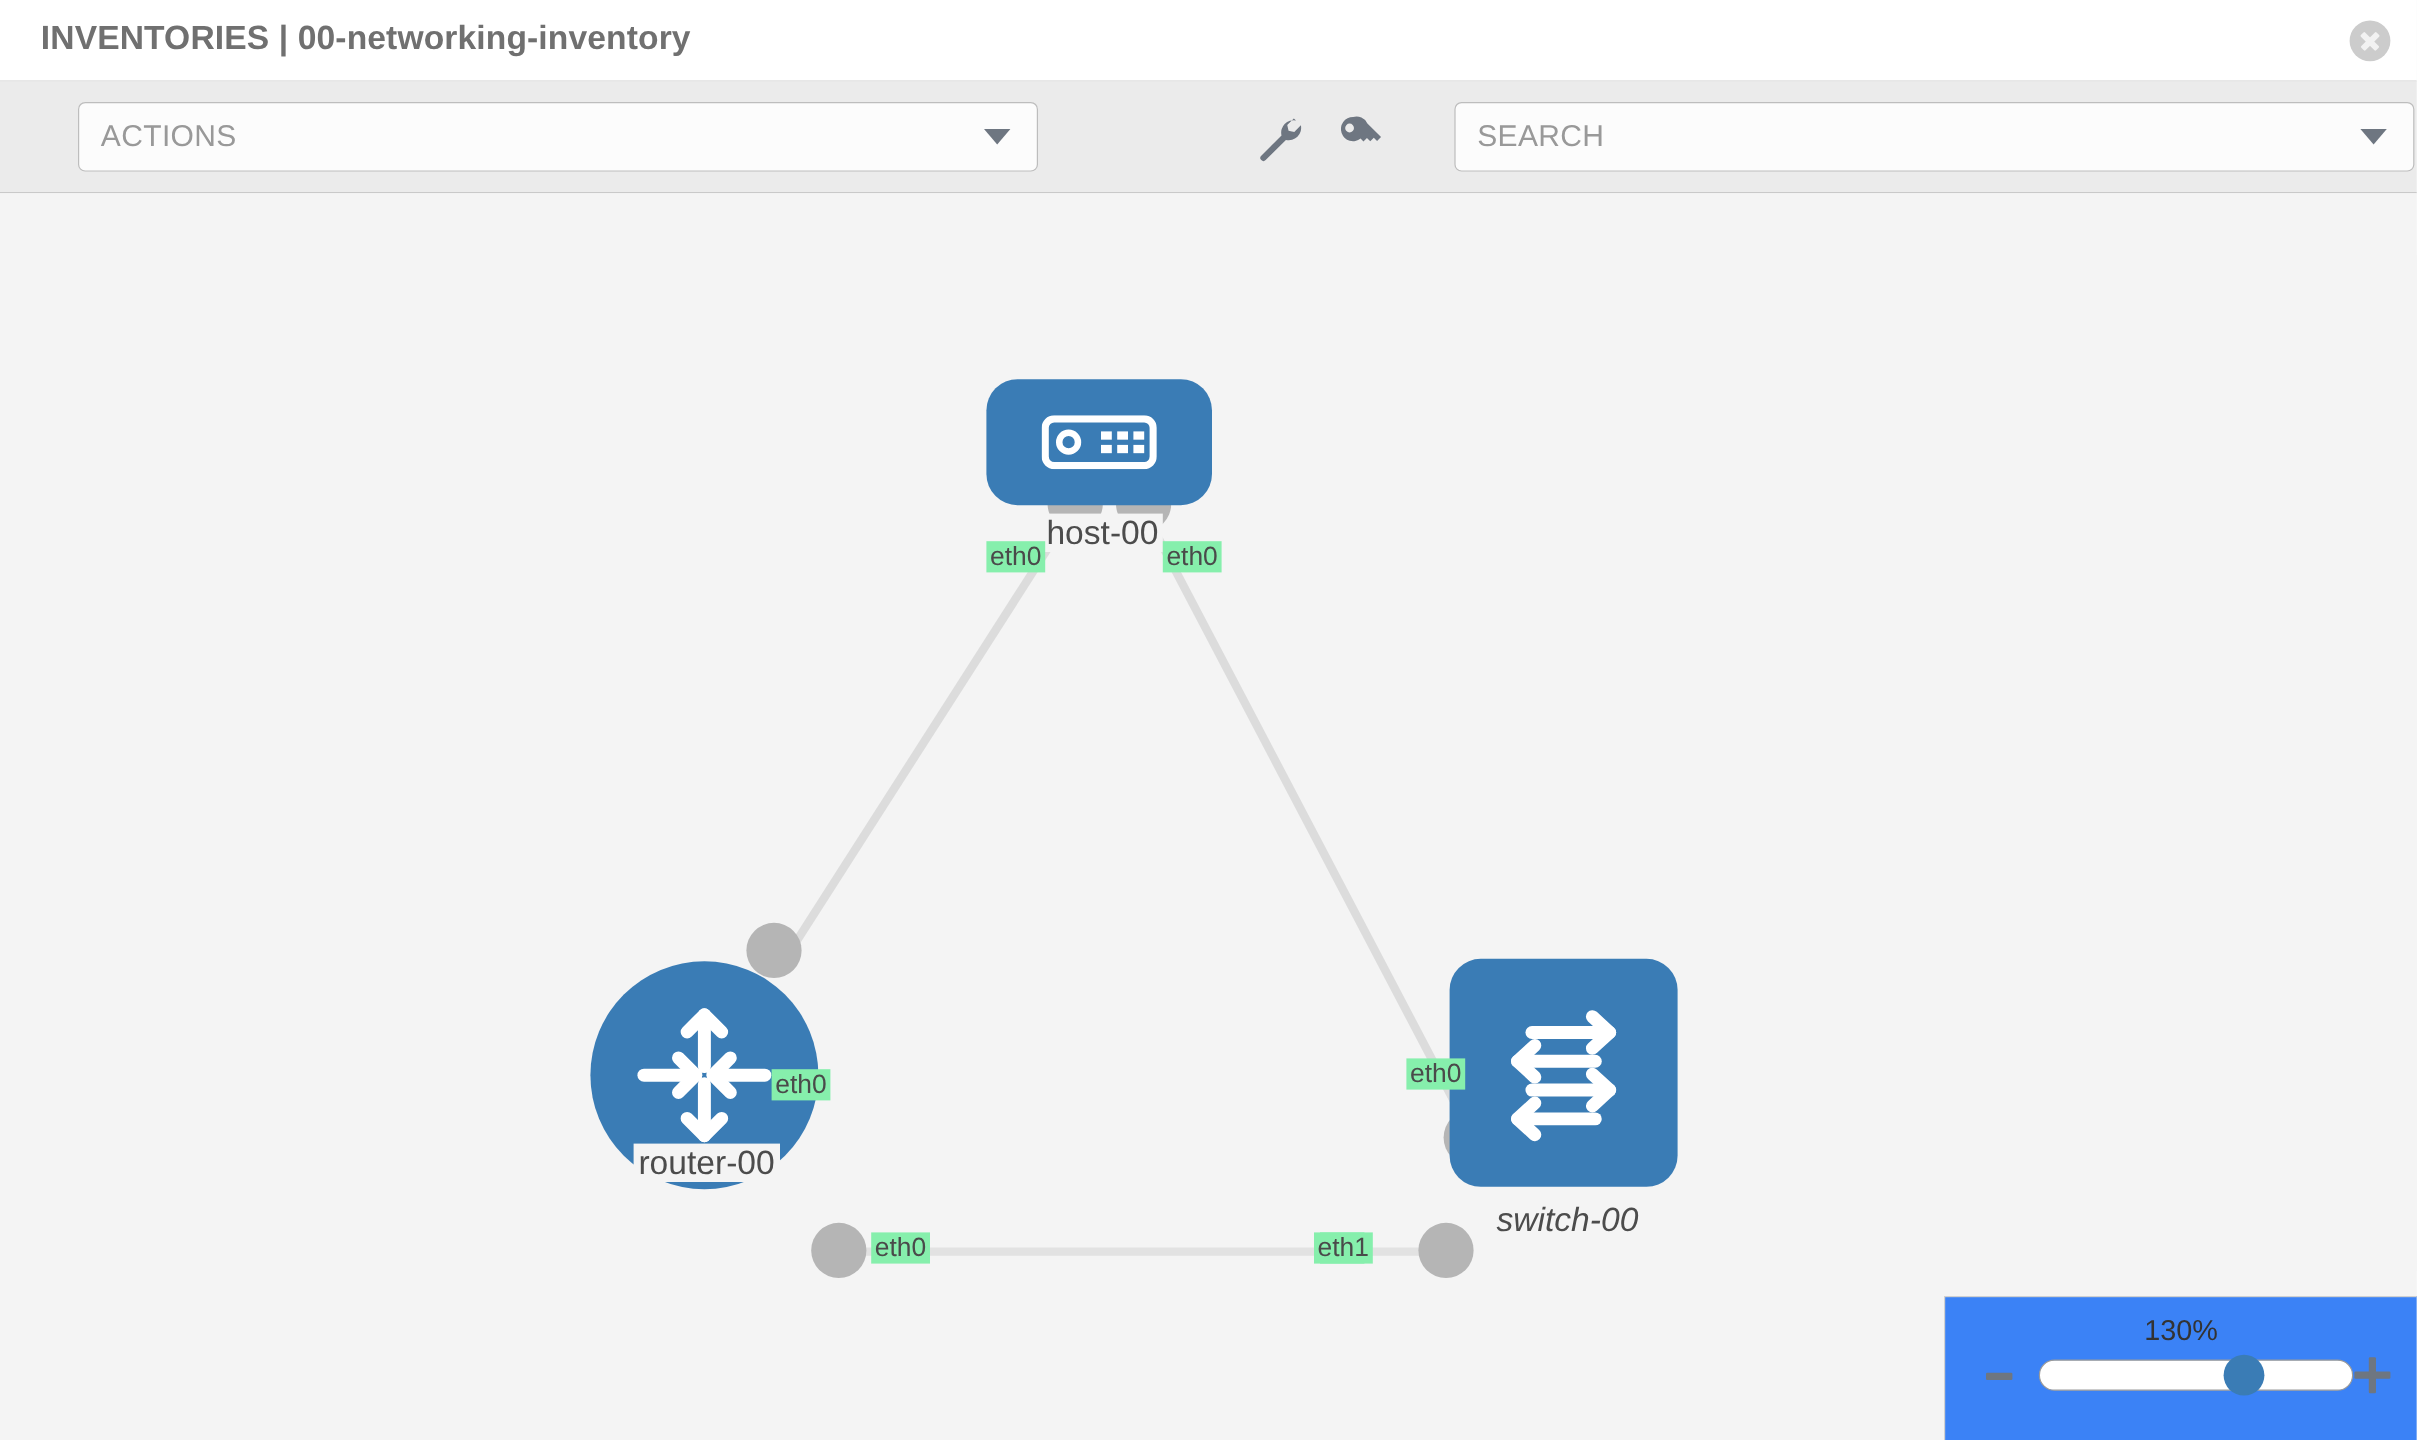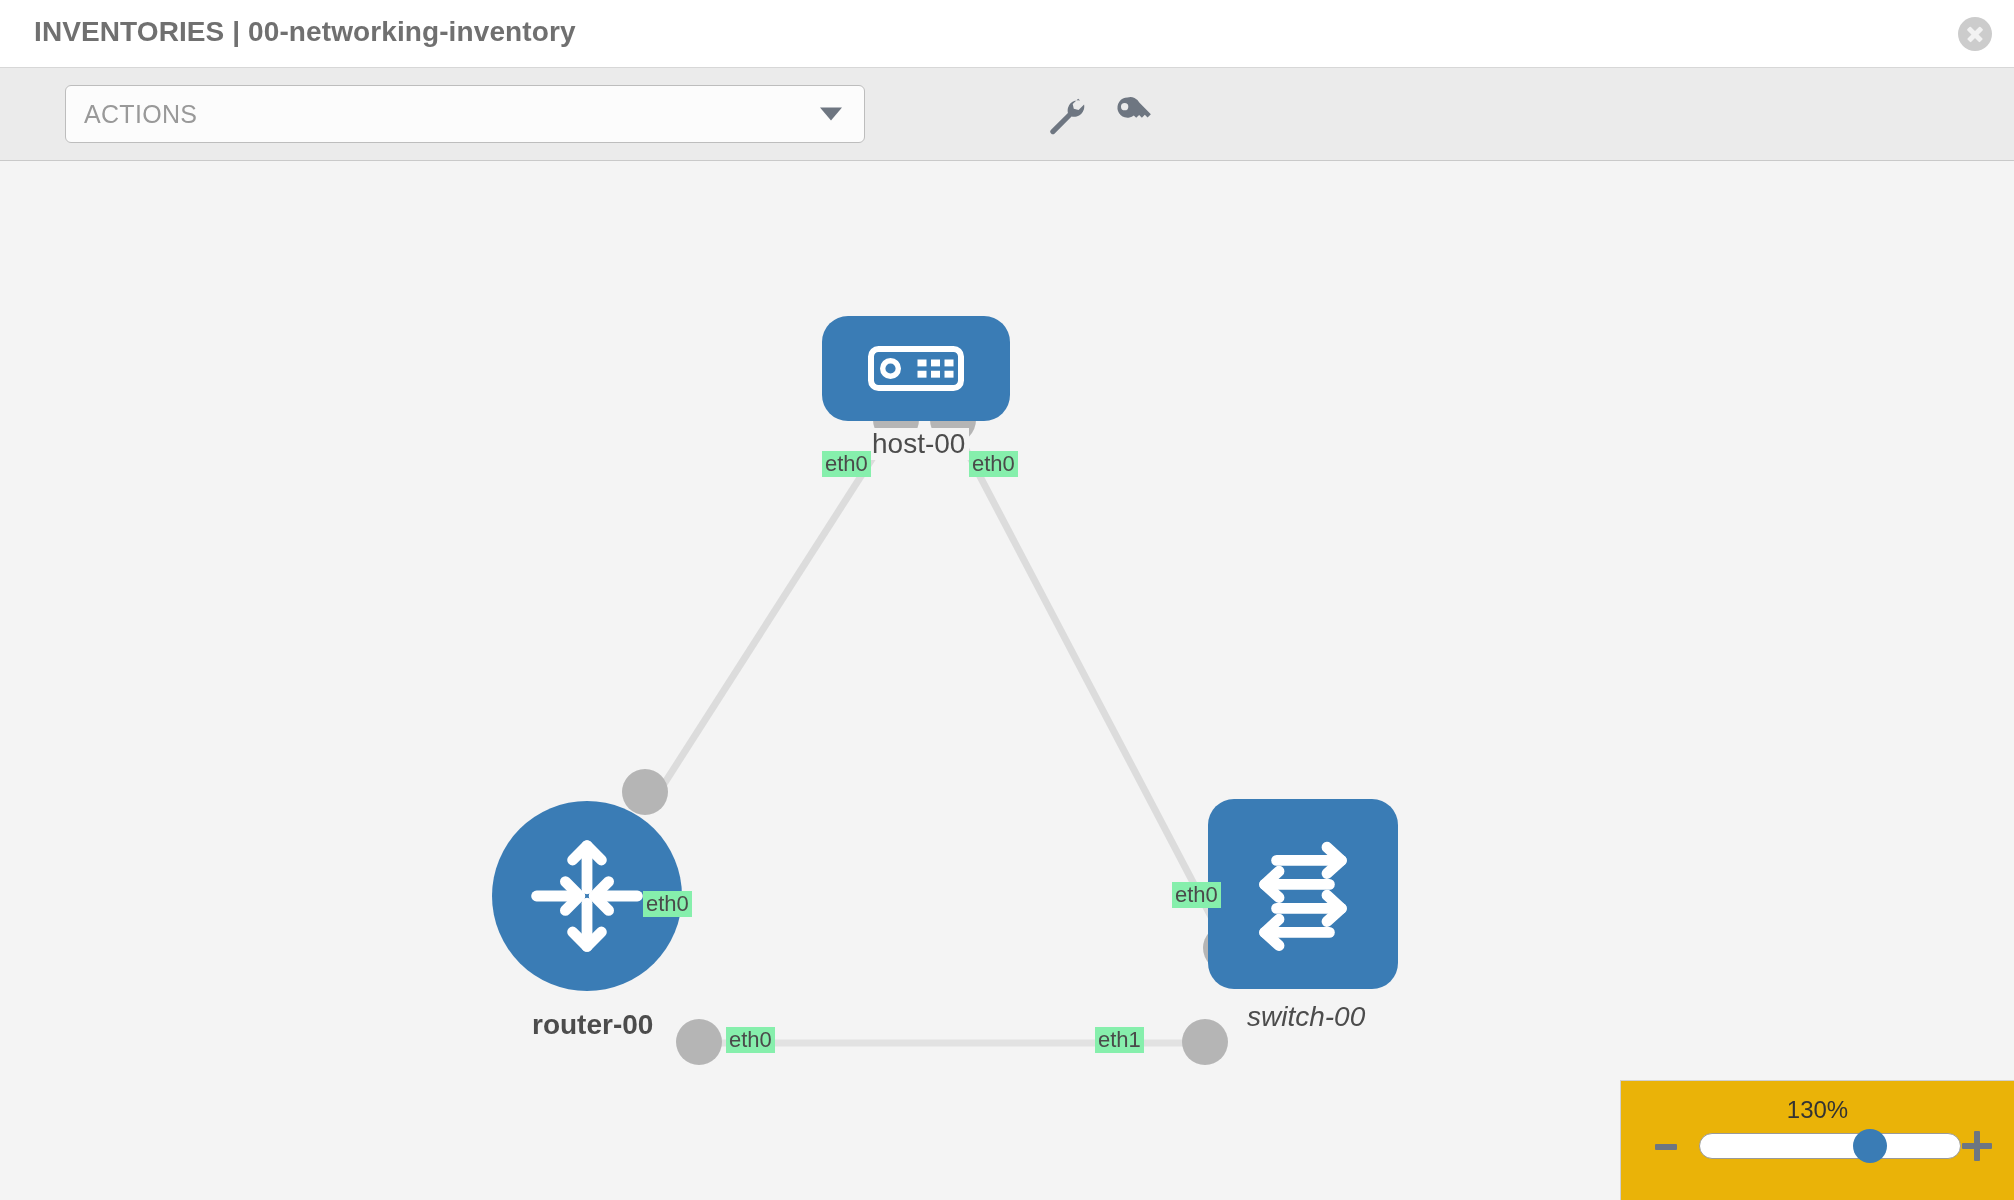--- a/index.html
+++ b/index.html
@@ -173,21 +173,21 @@
   .node-label {
     position: absolute;
     font-size: 28px;
     color: #4c4c4c;
     background: #f4f4f4;
     padding: 0 4px;
     white-space: nowrap;
     text-align: center;
   }
   #label-host-00   { left: 868px; top: 267px; }
-  #label-router-00 { left: 528px; top: 848px; font-weight: bold; }
+  #label-router-00 { left: 528px; top: 792px; }
   #label-switch-00 { left: 1243px; top: 840px; font-style: italic; }
 
   
   .endpoint {
     position: absolute;
     width: 46px;
     height: 46px;
     border-radius: 50%;
     background: #b5b5b5;
     cursor: pointer;
@@ -216,21 +216,21 @@
   #elabel-switch-w1   { left: 1100px; top: 866px; }
   #elabel-switch-w2   { left: 1095px; top: 866px; }
 
   
   .zoom-panel {
     position: absolute;
     left: 1620px;
     top: 1080px;
     width: 394px;
     height: 120px;
-    background: #eab308;
+    background: #3b82f6;
     border: 1px solid #d0d0d0;
     border-right: none;
     border-bottom: none;
     box-sizing: border-box;
   }
   .zoom-value {
     position: absolute;
     top: 15px;
     left: 0;
     width: 100%;
@@ -312,20 +312,24 @@
         <path d="M20.2 4.6a5.6 5.6 0 0 0-6.6 6.8L4.4 20.6a1.4 1.4 0 0 0 0 2 1.4 1.4 0 0 0 2 0l9.2-9.2a5.6 5.6 0 0 0 6.8-6.6l-3 3-2.6-.6-.6-2.6 3-2.9z" fill="#6e7681"></path>
       </svg>
     </div>
 
     <div class="tool-icon" id="key-icon">
       <svg viewBox="0 0 24 24" width="44" height="44" aria-hidden="true">
         <path d="M8.5 3a5.5 5.5 0 1 0 3.4 9.8l1.3 1.3 1.6-1.6 1.5 1.5 1.6-1.6 1.5 1.5 1.8-1.8-6.2-6.2A5.5 5.5 0 0 0 8.5 3zm-1.6 3a2 2 0 1 1 0 4 2 2 0 0 1 0-4z" fill="#6e7681"></path>
       </svg>
     </div>
 
+    <div class="select-box" id="search-select">
+      <span class="sel-label">SEARCH</span>
+      <span class="caret"></span>
+    </div>
 
   </div>
 
   <div class="canvas">
 
     <svg class="links" aria-hidden="true">
 
       <line x1="895" y1="262" x2="648" y2="648" stroke="#dcdcdc" stroke-width="7"></line>
 
       <line x1="952" y1="262" x2="1227" y2="786" stroke="#dcdcdc" stroke-width="7"></line>

